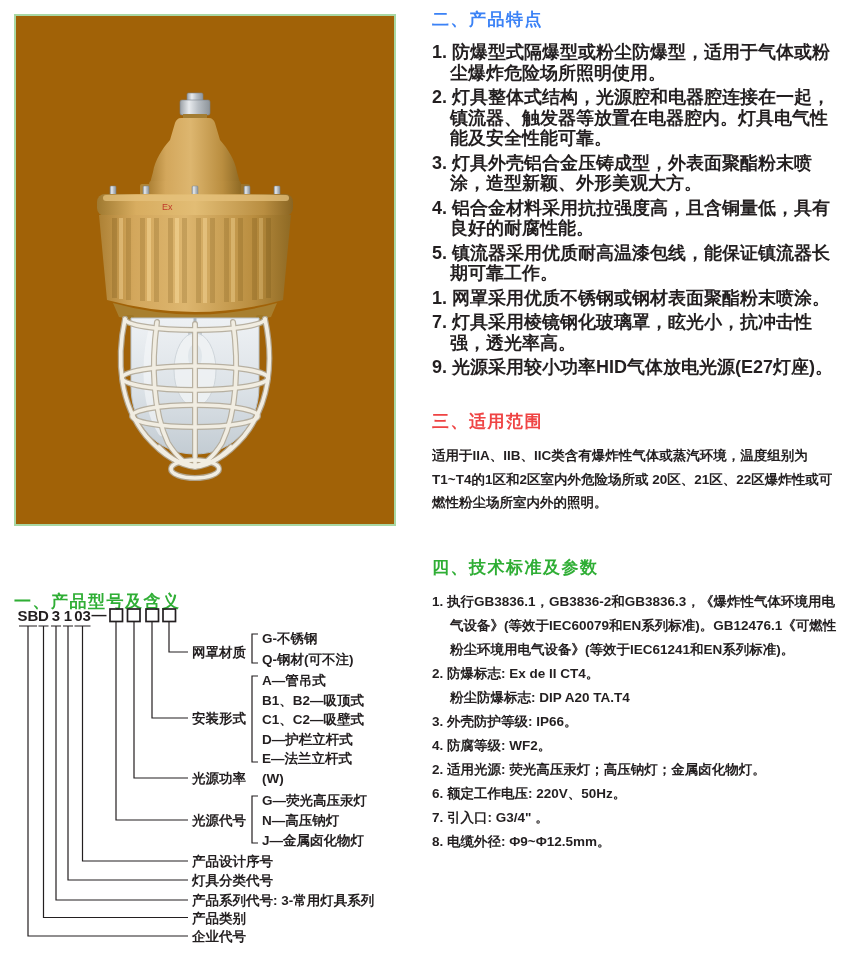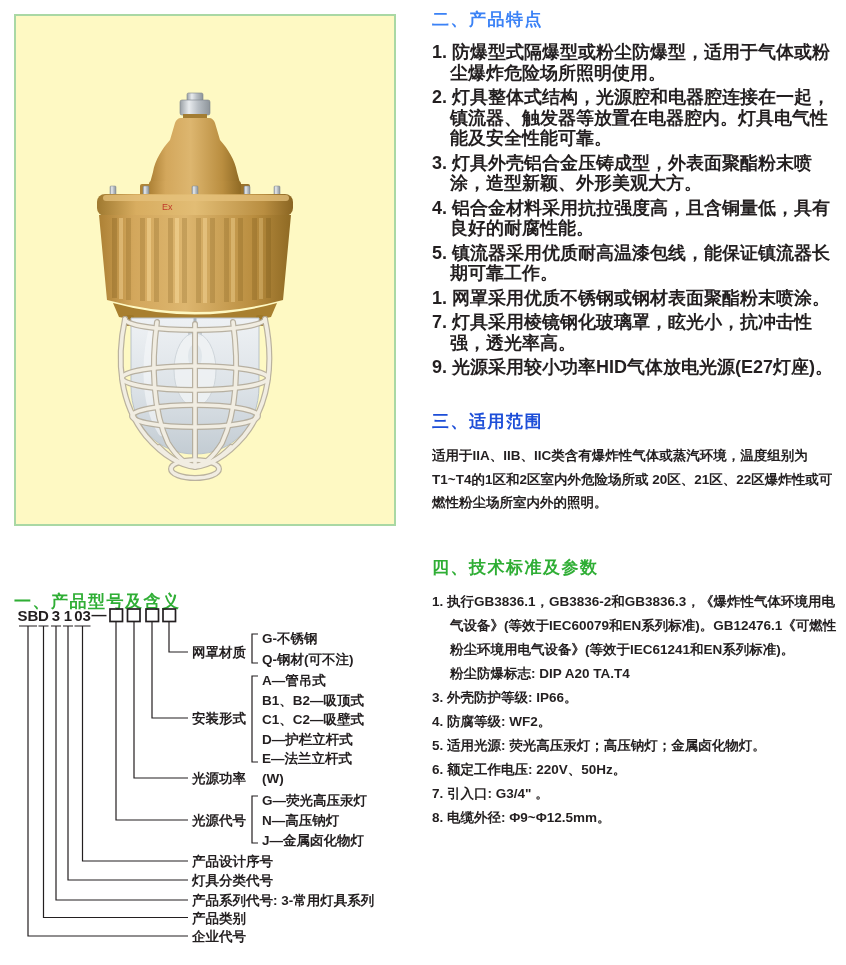--- a/index.html
+++ b/index.html
@@ -8,21 +8,21 @@
     width:846px; height:965px; position:relative; overflow:hidden;
     font-family:"Liberation Sans","DejaVu Sans",sans-serif;
     color:#231f20;
   }
   .h-green {
     font-size:17px; font-weight:bold; letter-spacing:1.5px;
   }
   
   .photo-box {
     position:absolute; left:14px; top:14px; width:382px; height:512px;
-    border:2px solid #a9d8a4; background:#fef9c3;
+    border:2px solid #a9d8a4; background:#a16207;
   }
   .photo-box svg { display:block; width:378px; height:508px; }
   
   .right-sec { position:absolute; left:432px; width:407px; }
   #features { top:8px; }
   #scope { top:410px; }
   #specs { top:556px; }
   .right-sec h2 { margin-bottom:11px; }
   .feat-item {
     font-size:18px; font-weight:bold; line-height:20.5px;
@@ -246,27 +246,28 @@
   <div class="feat-item">2. 灯具整体式结构，光源腔和电器腔连接在一起，镇流器、触发器等放置在电器腔内。灯具电气性能及安全性能可靠。</div>
   <div class="feat-item">3. 灯具外壳铝合金压铸成型，外表面聚酯粉末喷涂，造型新颖、外形美观大方。</div>
   <div class="feat-item">4. 铝合金材料采用抗拉强度高，且含铜量低，具有良好的耐腐性能。</div>
   <div class="feat-item">5. 镇流器采用优质耐高温漆包线，能保证镇流器长期可靠工作。</div>
   <div class="feat-item">1. 网罩采用优质不锈钢或钢材表面聚酯粉末喷涂。</div>
   <div class="feat-item">7. 灯具采用棱镜钢化玻璃罩，眩光小，抗冲击性强，透光率高。</div>
   <div class="feat-item">9. 光源采用较小功率HID气体放电光源(E27灯座)。</div>
 </div>
 
 <div id="scope" class="right-sec">
-  <h2 class="h-green" style="color: #1d4ed8;">三、适用范围</h2>
+  <h2 class="h-green" style="color: #ef4444;">三、适用范围</h2>
   <p class="scope-text">适用于IIA、IIB、IIC类含有爆炸性气体或蒸汽环境，温度组别为T1~T4的1区和2区室内外危险场所或 20区、21区、22区爆炸性或可燃性粉尘场所室内外的照明。</p>
 </div>
 
 <div id="specs" class="right-sec">
   <h2 class="h-green" style="color: rgb(47, 174, 53);">四、技术标准及参数</h2>
   <div class="spec-line">1. 执行GB3836.1，GB3836-2和GB3836.3，《爆炸性气体环境用电气设备》(等效于IEC60079和EN系列标准)。GB12476.1《可燃性粉尘环境用电气设备》(等效于IEC61241和EN系列标准)。</div>
+  <div class="spec-line">2. 防爆标志:  Ex de II CT4。</div>
   <div class="spec-line cont">粉尘防爆标志:  DIP A20 TA.T4</div>
   <div class="spec-line">3. 外壳防护等级:  IP66。</div>
   <div class="spec-line">4. 防腐等级:  WF2。</div>
-  <div class="spec-line">5. 适用光源:  荧光高压汞灯；高压钠灯；金属卤化物灯。</div>
+  <div class="spec-line">2. 适用光源:  荧光高压汞灯；高压钠灯；金属卤化物灯。</div>
   <div class="spec-line">6. 额定工作电压:  220V、50Hz。</div>
   <div class="spec-line">7. 引入口:  G3/4" 。</div>
   <div class="spec-line">8. 电缆外径:  Φ9~Φ12.5mm。</div>
 </div>
 
 </body></html>

